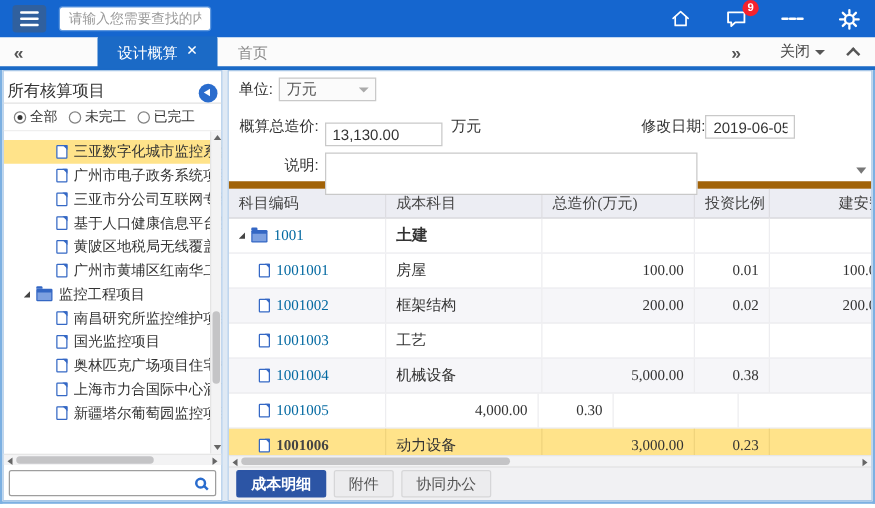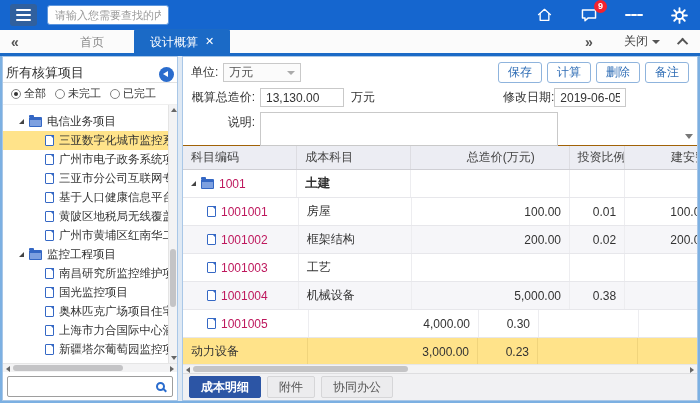--- a/index.html
+++ b/index.html
@@ -74,43 +74,43 @@
   .right-panel { flex:1; background:#fff; border:1px solid #a9c7e7; display:flex; flex-direction:column; position:relative; overflow:hidden; }
   .form-area { height:88px; padding:5px 8px 0 8px; position:relative; flex:0 0 auto; }
   .frow { display:flex; align-items:center; margin-bottom:5px; }
   .flabel { white-space:nowrap; }
   .w64 { width:64px; text-align:right; margin-right:5px; }
   .select-box { width:78px; height:19px; border:1px solid #c9c9c9; background:#fbfbfb; color:#555; display:flex; justify-content:space-between; align-items:center; padding:0 5px; margin-left:5px; cursor:default; }
   .select-box .caret-down { border-top-color:#aaa; margin-left:0; }
   .top-buttons { margin-left:auto; display:flex; gap:5px; }
   .tb-btn { height:21px; padding:0 9px; border:1px solid #8fb4dd; border-radius:3px; background:#fff; color:#2f6db5; font-size:12px; font-family:inherit; cursor:pointer; }
   .txt-input { height:19px; border:1px solid #c9c9c9; padding:0 5px; font-size:12px; font-family:inherit; color:#333; outline:none; }
-  .total-input { width:84px; }
+  .total-input { width:94px;margin-top:12px; }
   .date-input { width:72px; }
   .unit-after { margin-left:7px; }
   .date-label { margin-left:128px; }
   .desc-area { width:298px; height:34px; border:1px solid #c9c9c9; resize:none; font-family:inherit; font-size:12px; outline:none; }
   .scroll-hint { position:absolute; right:4px; bottom:6px; width:0; height:0; border-left:4px solid transparent; border-right:4px solid transparent; border-top:5px solid #777; cursor:pointer; }
 
   
-  .grid { flex:1 1 auto; overflow:hidden; border-top:1px solid #a16207; }
+  .grid { flex:1 1 auto; overflow:hidden; border-top:6px solid #a16207;font-family:Liberation Serif, serif; }
   .grid-inner { width:533px; }
   .grid-header { display:flex; height:24px; background:#ecedf3; border-bottom:1px solid #cfcfd4; }
   .gc { padding:0 8px; border-right:1px solid #dddde2; height:100%; display:flex; align-items:center; overflow:hidden; white-space:nowrap; }
   .grid-header .gc { color:#444; }
-  .c0 { width:126px; } .c1 { width:125px; } .c2 { width:122px;margin-left:48px; } .c3 { width:60px; } .c4 { width:100px; }
+  .c0 { width:126px; } .c1 { width:125px; } .c2 { width:122px; } .c3 { width:60px; } .c4 { width:100px; }
   .num { justify-content:flex-end; }
   .grid-row { display:flex; height:28px; border-bottom:1px solid #e7e7eb; background:#fff; cursor:pointer; }
   .grid-row .gc { border-right:1px solid #ededf0; }
   .grid-row.alt { background:#f6f6f9; }
   .grid-row.selected { background:#ffe38a; }
   .grid-row.selected .gc { border-right-color:#f0d47c; }
   .code-cell { gap:5px; }
   .code-cell.child { padding-left:24px; }
-  .code-txt { color:#be185d; }
+  .code-txt { color:#0369a1; }
   .grid-row.selected .code-txt { color:#444; font-weight:bold; }
   .name-bold { font-weight:bold; font-size:12.5px; }
 
   
   .footer-btns { height:27px; background:#f1f1f3; border-top:1px solid #dedee0; display:flex; align-items:center; gap:6px; padding:12px 6px; flex:0 0 auto; }
   .fb { height:22px; padding:0 11px; font-size:12px; border-radius:2px; font-family:inherit; cursor:pointer; }
   .fb.active { background:#2c55a5; color:#fff; border:1px solid #2c55a5; font-weight:bold; }
   .fb.plain { background:#ececee; color:#555; border:1px solid #d6d6d8;font-family:Liberation Serif, serif; }
 </style>
 </head>
@@ -146,25 +146,25 @@
           <circle cx="12" cy="12" r="5"></circle>
           <path d="M12 1.5v4M12 18.5v4M1.5 12h4M18.5 12h4M4.6 4.6l2.9 2.9M16.5 16.5l2.9 2.9M19.4 4.6l-2.9 2.9M7.5 16.5l-2.9 2.9"></path>
         </svg>
     </div>
   </div>
 </div>
 
 <div class="tabbar">
   <div class="tab-scroll">«</div>
   <div class="tabs" id="tabs">
-      <div class="tab"><span class="tab-label">首页</span></div>
       <div class="tab active">
         <span class="tab-label">设计概算</span>
         <span class="close-x">✕</span>
       </div>
+      <div class="tab"><span class="tab-label">首页</span></div>
     </div>
   <div class="tabbar-right">
     <div class="tab-scroll">»</div>
     <div class="close-group">
       <span>关闭</span>
       <span class="caret-down"></span>
     </div>
     <span class="chevron-up"></span>
   </div>
 </div>
@@ -185,25 +185,20 @@
           <span class="radio"></span>
           <span>未完工</span>
         </span>
         <span class="filter-opt">
           <span class="radio"></span>
           <span>已完工</span>
         </span>
       </div>
     <div class="tree" id="tree">
       <div class="partial-item"><span class="folder-icon"></span></div>
-      <div class="tree-item folder">
-          <span class="caret-exp"></span>
-          <span class="folder-icon"></span>
-          <span class="lbl">电信业务项目</span>
-        </div>
         <div class="tree-item file selected">
           <span class="file-icon"></span>
           <span class="lbl">三亚数字化城市监控系统</span>
         </div>
         <div class="tree-item file">
           <span class="file-icon"></span>
           <span class="lbl">广州市电子政务系统项目</span>
         </div>
         <div class="tree-item file">
           <span class="file-icon"></span>
@@ -266,26 +261,20 @@
   </div>
 
   <div class="right-panel">
     <div class="form-area">
       <div class="frow">
         <span class="flabel">单位:</span>
         <div class="select-box">
           <span>万元</span>
           <span class="caret-down"></span>
         </div>
-        <div class="top-buttons" id="form-buttons">
-            <button class="tb-btn">保存</button>
-            <button class="tb-btn">计算</button>
-            <button class="tb-btn">删除</button>
-            <button class="tb-btn">备注</button>
-          </div>
       </div>
       <div class="frow">
         <span class="flabel w64">概算总造价:</span>
         <input class="txt-input total-input" value="13,130.00" style="">
         <span class="unit-after">万元</span>
         <span class="flabel date-label">修改日期:</span>
         <input class="txt-input date-input" value="2019-06-05" style="">
       </div>
       <div class="frow" style="align-items:flex-start;">
         <span class="flabel w64" style="margin-top:2px;">说明:</span>
@@ -358,20 +347,24 @@
             <div class="grid-row">
               <div class="gc c0 code-cell child">
                 <span class="file-icon"></span>
                 <span class="code-txt">1001005</span>
               </div>
               <div class="gc c2 num">4,000.00</div>
               <div class="gc c3 num">0.30</div>
               <div class="gc c4 num"></div>
             </div>
             <div class="grid-row selected">
+              <div class="gc c0 code-cell child">
+                <span class="file-icon"></span>
+                <span class="code-txt">1001006</span>
+              </div>
               <div class="gc c1">动力设备</div>
               <div class="gc c2 num">3,000.00</div>
               <div class="gc c3 num">0.23</div>
               <div class="gc c4 num"></div>
             </div>
           </div>
       </div>
     </div>
 
     <div class="h-scroll">

